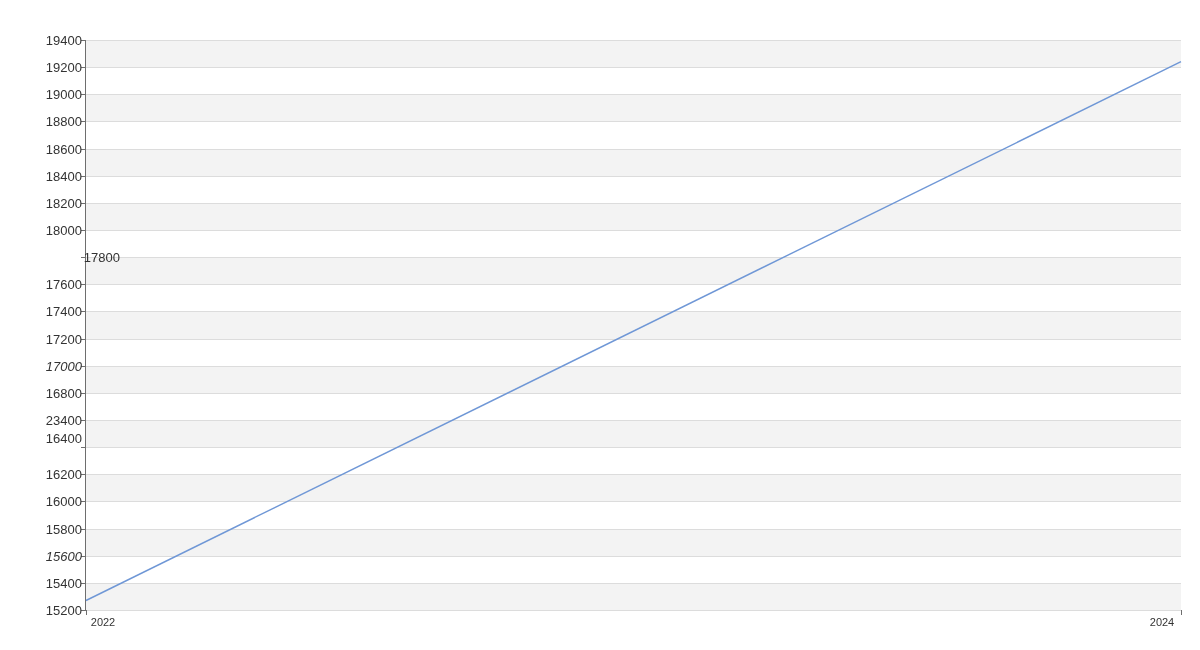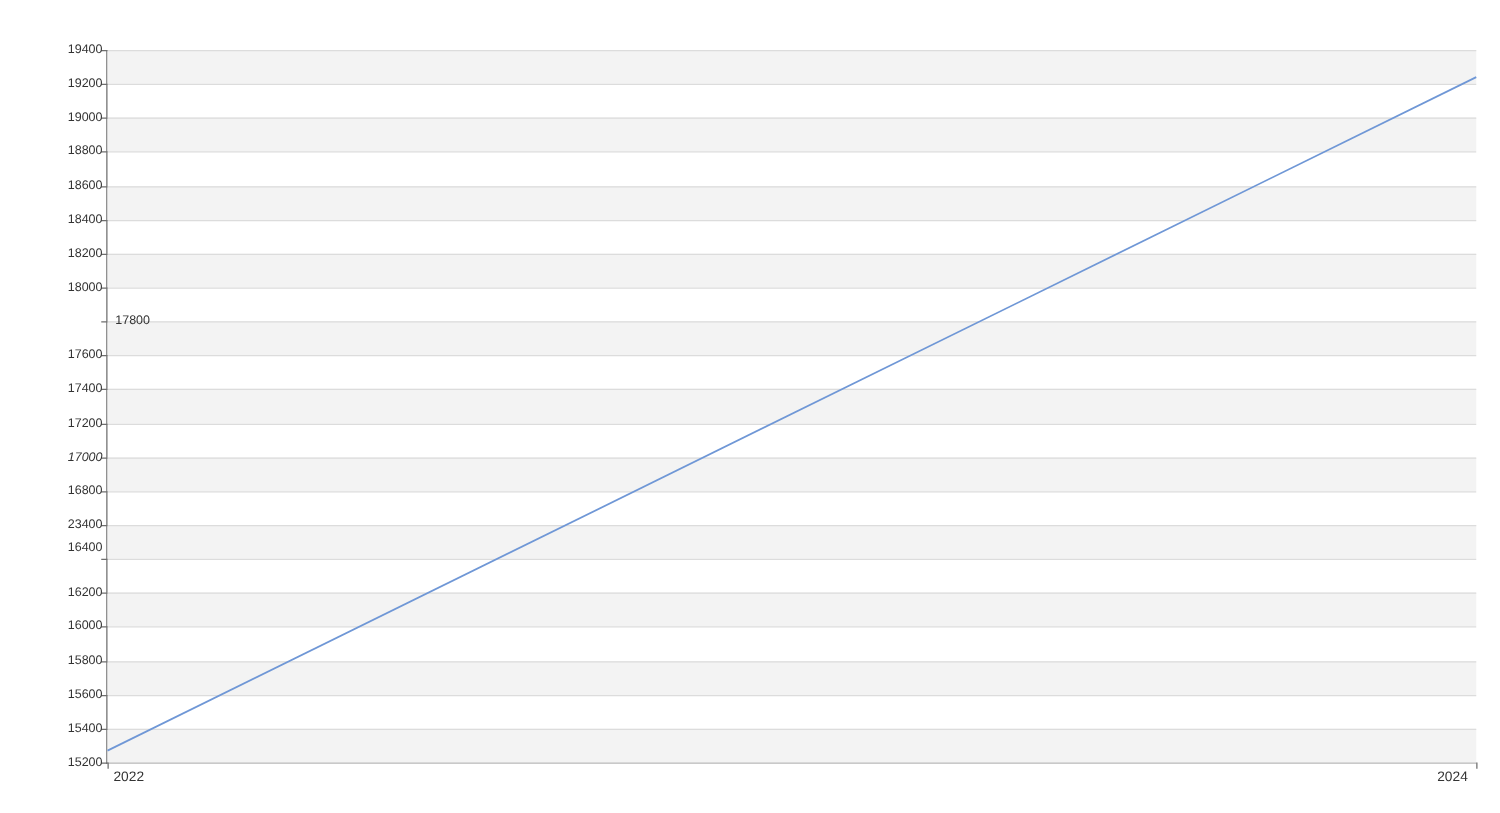--- a/index.html
+++ b/index.html
@@ -43,21 +43,21 @@
   .grid-line {
     position: absolute;
     left: 0;
     width: 100%;
     height: 1px;
     background: #dcdcdc;
   }
   .y-tick-label {
     position: absolute;
     right: 1118px; 
-    font-size: 10px;
+    font-size: 13px;
     text-align: right;
     transform: translateY(-50%);
     color: #333;
   }
   .x-tick-label {
     position: absolute;
     bottom: 22px;
     font-size: 11px;
     transform: translateX(-50%);
     color: #333;
@@ -147,21 +147,21 @@
       <div class="y-tick-mark" style="top: 108.571px;"></div>
       <div class="y-tick-mark" style="top: 81.4286px;"></div>
       <div class="y-tick-mark" style="top: 54.2857px;"></div>
       <div class="y-tick-mark" style="top: 27.1429px;"></div>
       <div class="y-tick-mark" style="top: 0px;"></div>
       <div class="x-tick-mark" style="left: 0px;"></div>
       <div class="x-tick-mark" style="left: 1095px;"></div>
     </div>
 <div class="y-tick-label" style="top: 610px; right: 1118px;">15200</div>
     <div class="y-tick-label" style="top: 582.857px; right: 1118px;">15400</div>
-    <div class="y-tick-label" style="top: 555.714px; right: 1118px;">15600</div>
+    <div class="y-tick-label" style="top: 555.714px; right: 1118px; font-style: italic;">15600</div>
     <div class="y-tick-label" style="top: 528.571px; right: 1118px;">15800</div>
     <div class="y-tick-label" style="top: 501.429px; right: 1118px;">16000</div>
     <div class="y-tick-label" style="top: 474.286px; right: 1118px; margin-left: 48px;">16200</div>
     <div class="y-tick-label" style="top: 438px; right: 1118px;">16400</div>
     <div class="y-tick-label" style="top: 420px; right: 1118px;">23400</div>
     <div class="y-tick-label" style="top: 392.857px; right: 1118px;">16800</div>
     <div class="y-tick-label" style="top: 365.714px; right: 1118px; font-style: italic;">17000</div>
     <div class="y-tick-label" style="top: 338.571px; right: 1118px;">17200</div>
     <div class="y-tick-label" style="top: 311.429px; right: 1118px;">17400</div>
     <div class="y-tick-label" style="top: 284.286px; right: 1118px;">17600</div>

